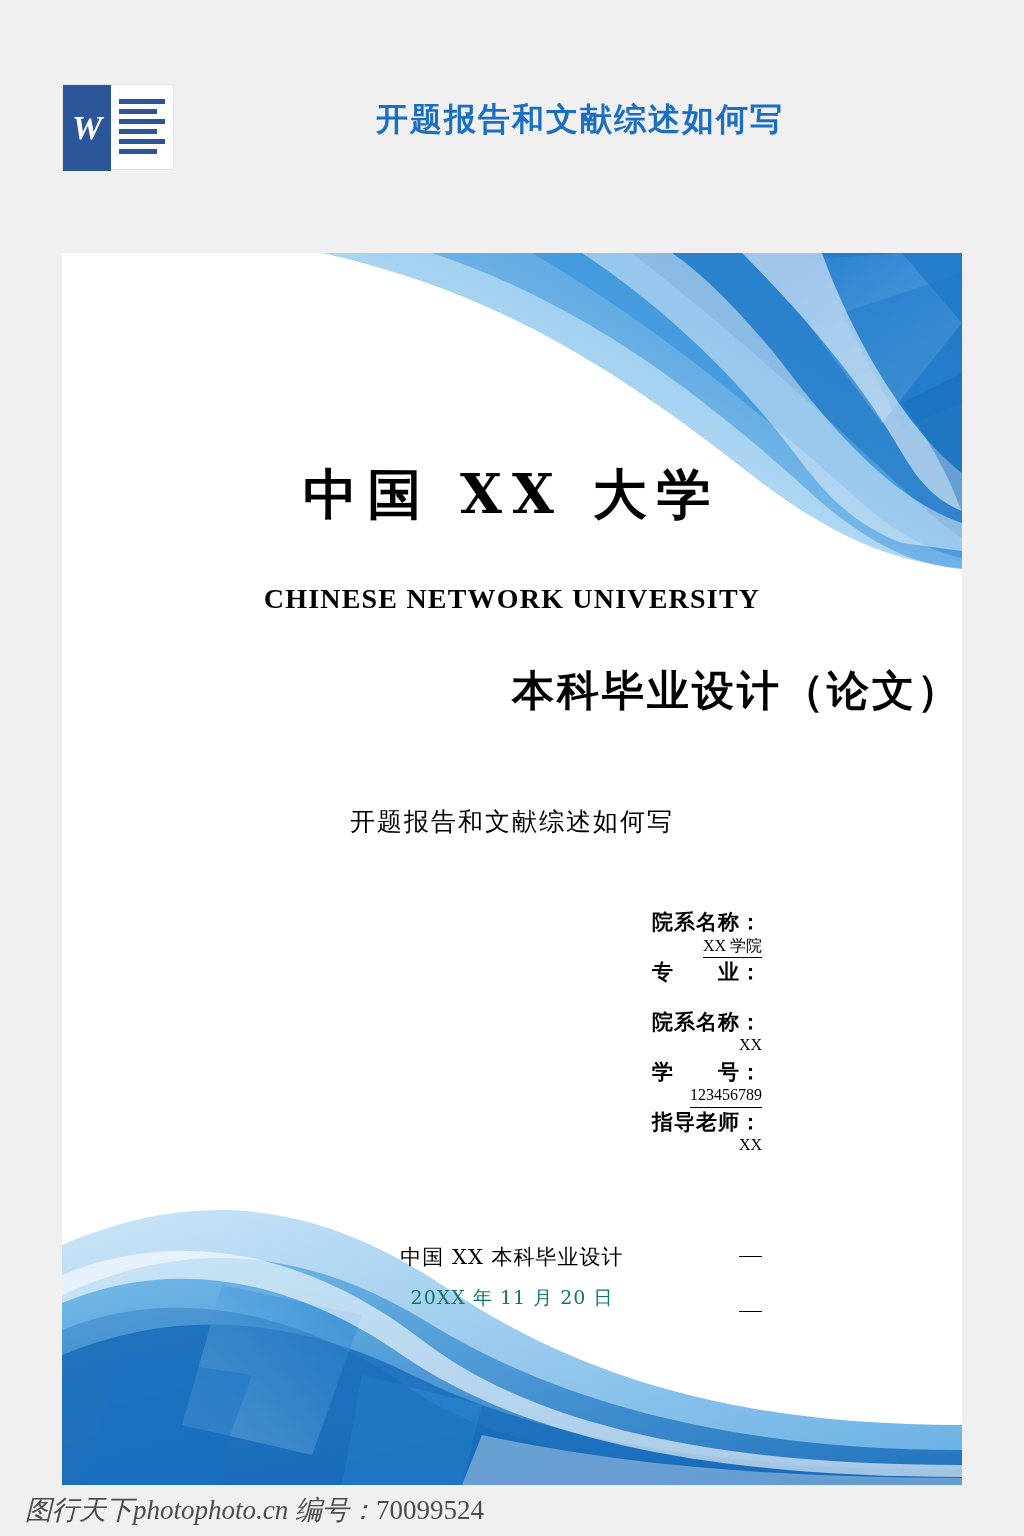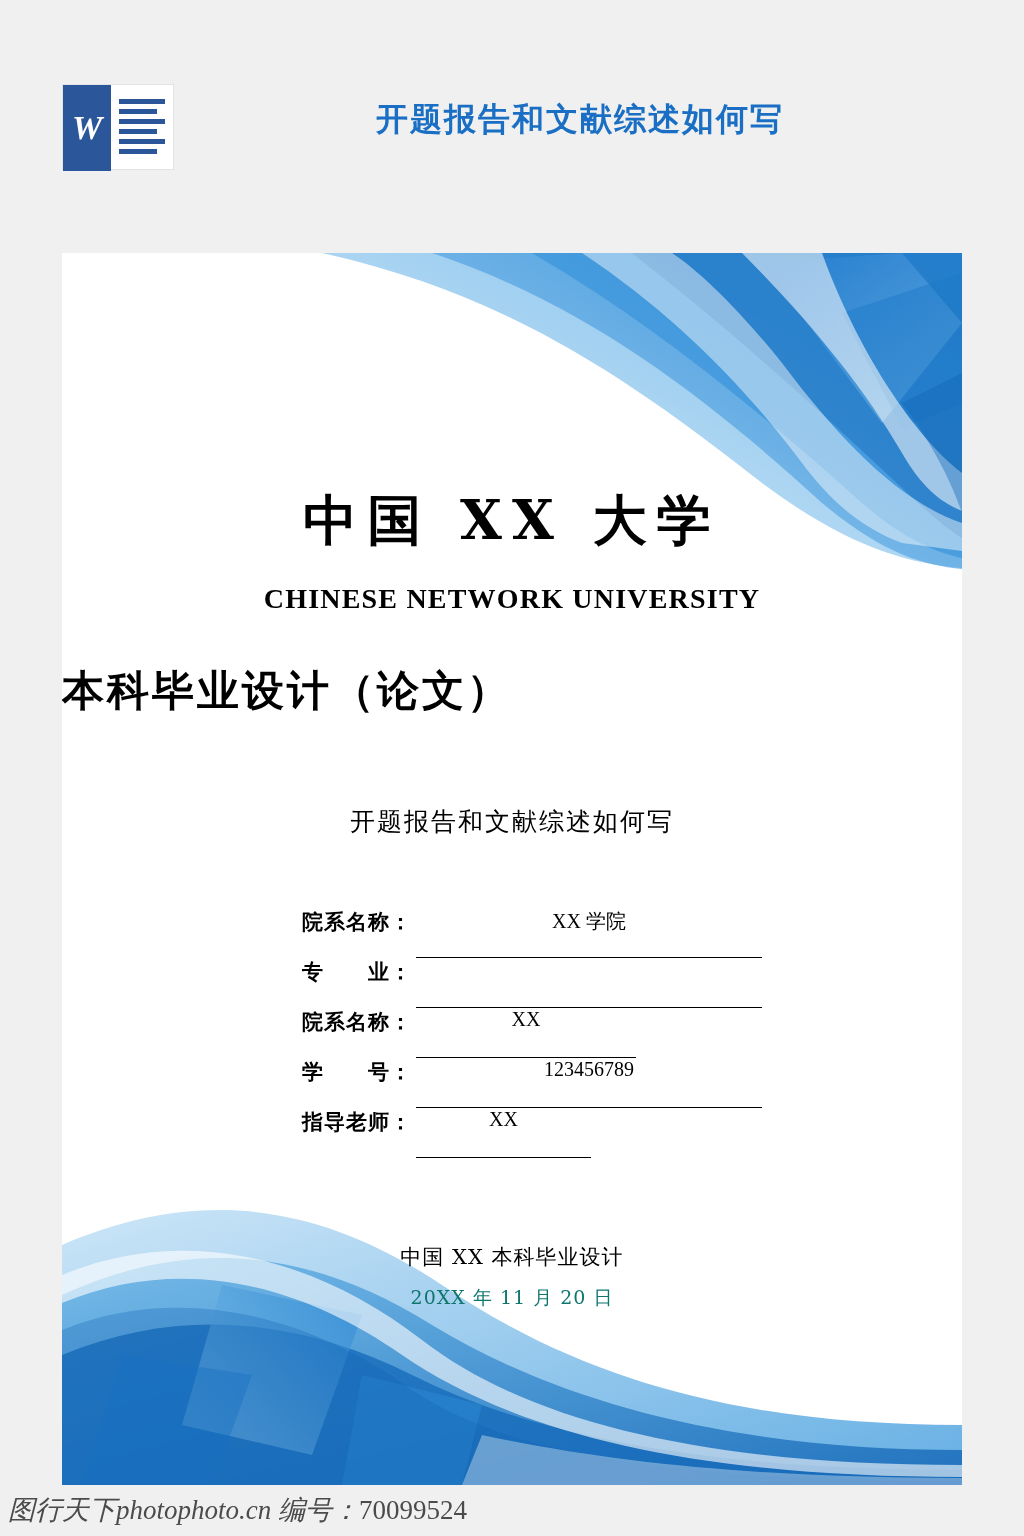--- a/index.html
+++ b/index.html
@@ -106,21 +106,21 @@
   .cover {
     position: absolute;
     left: 0;
     top: 0;
     width: 900px;
     height: 1232px;
     z-index: 5;
   }
   .univ-cn {
     position: absolute;
-    top: 232px;
+    top: 206px;
     width: 900px;
     text-align: center;
     font-size: 54px;
     font-weight: bold;
     font-family: "DejaVu Serif", serif;
     letter-spacing: 10px;
     color: #000;
   }
   .univ-en {
     position: absolute;
@@ -130,21 +130,21 @@
     font-size: 28px;
     font-weight: bold;
     font-family: "Liberation Serif", serif;
     letter-spacing: 1.2px;
     color: #000;
   }
   .doc-type {
     position: absolute;
     top: 410px;
     width: 900px;
-    text-align: left;
+    text-align: right;
     font-size: 42px;
     font-weight: bold;
     font-family: "DejaVu Serif", serif;
     letter-spacing: 3px;
     color: #000;
   }
   .paper-title {
     position: absolute;
     top: 552px;
     width: 900px;
@@ -156,38 +156,40 @@
   }
 
   .fields {
     position: absolute;
     top: 655px;
     left: 240px;
     width: 460px;
   }
   .field-row {
     display: flex;
+    align-items: flex-end;
     height: 50px;
+    flex-direction: column;
   }
   .field-label {
     font-size: 21px;
     font-family: "DejaVu Serif", serif;
     font-weight: bold;
     color: #000;
     white-space: pre;
     letter-spacing: 1px;
   }
   .field-value {
     flex: 1;
     border-bottom: 1.3px solid #000;
     text-align: center;
-    font-size: 20px;
+    font-size: 16px;
     font-family: "Liberation Serif", serif;
     color: #000;
-    padding-bottom: 12px;
+    padding-bottom: 0;
     margin-left: 4px;
   }
   .field-row.short .field-value { flex: 0 0 220px; }
   .field-row.mid .field-value { flex: 0 0 175px; }
 
   .footer-org {
     position: absolute;
     top: 990px;
     width: 900px;
     text-align: center;
@@ -209,21 +211,21 @@
 
   
   .watermark {
     position: absolute;
     left: 0;
     bottom: 0;
     width: 1024px;
     height: 52px;
     display: flex;
     align-items: center;
-    padding-left: 8px;
+    padding-left: 25px;
     box-sizing: border-box;
     font-family: "Liberation Serif", serif;
     font-size: 27px;
     color: #4b4b4b;
     font-style: italic;
     z-index: 20;
   }
   .watermark .wm-no {
     font-style: normal;
     margin-left: 0;

